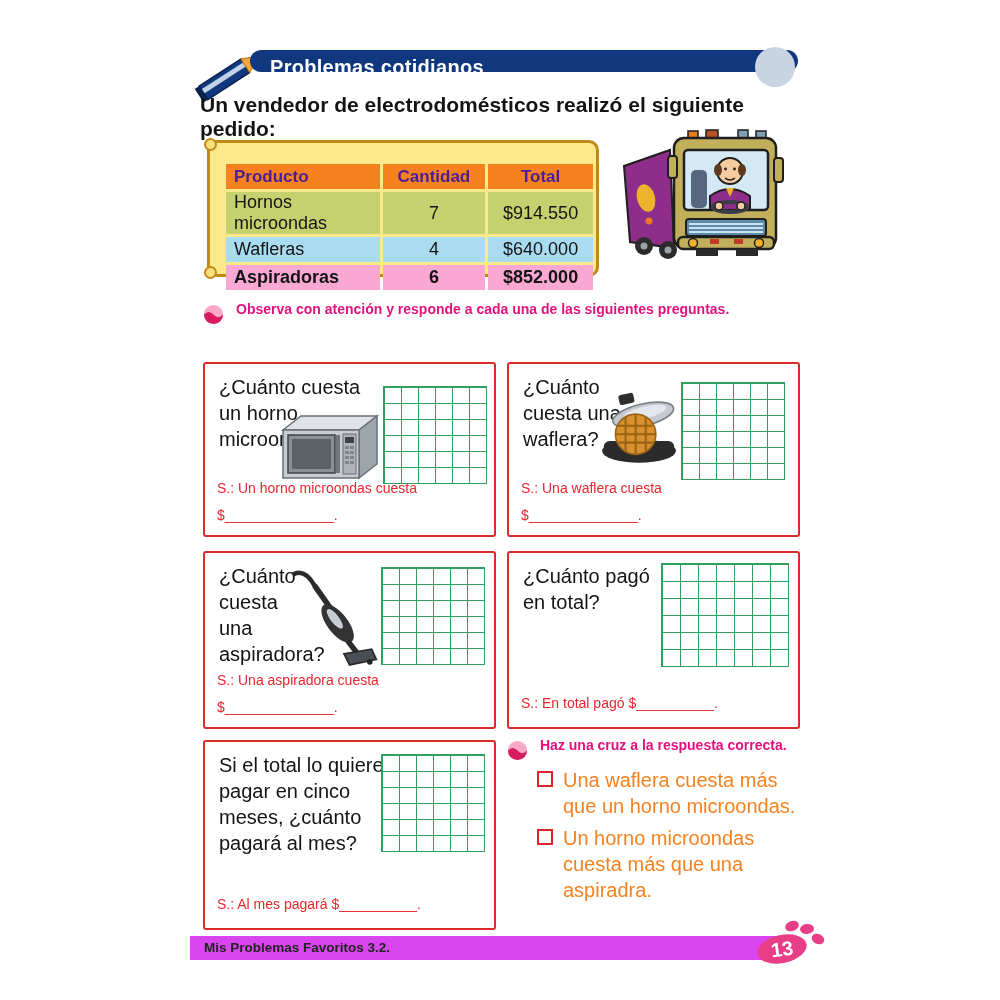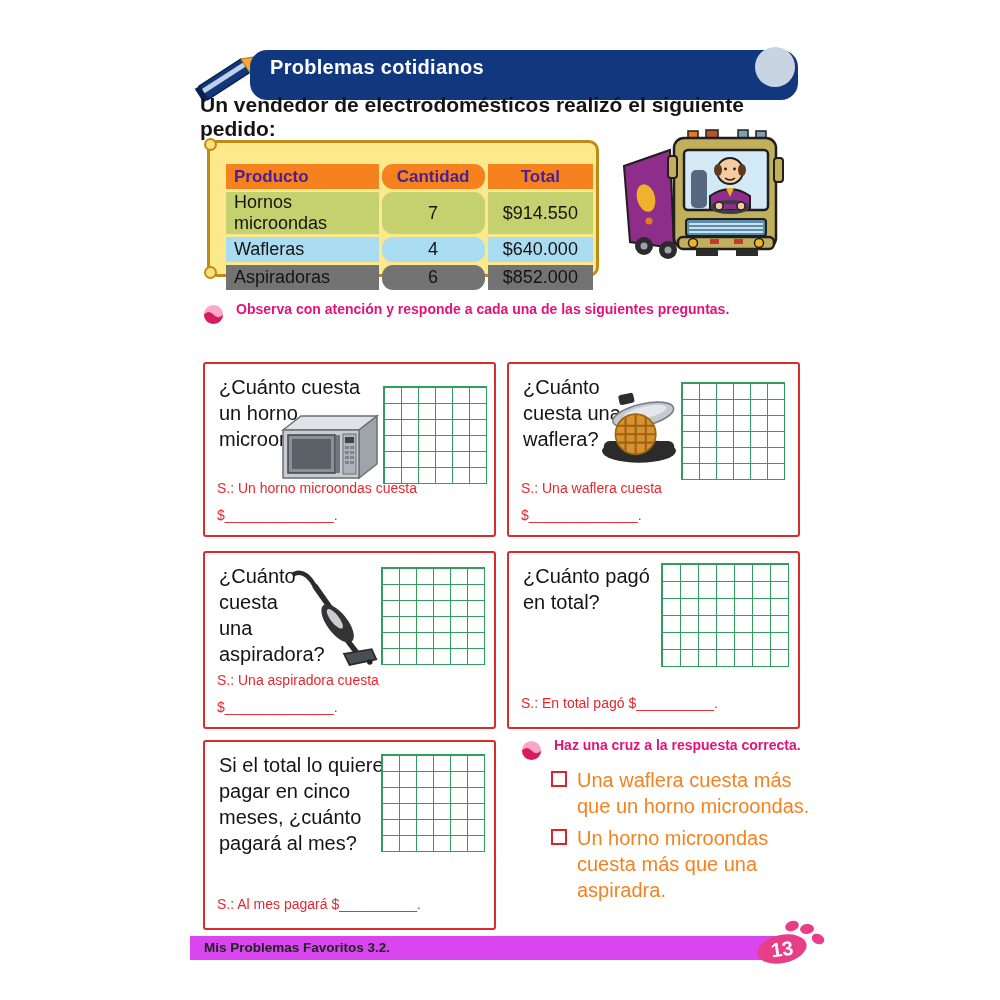--- a/index.html
+++ b/index.html
@@ -1,37 +1,37 @@
 <!DOCTYPE html>
 <html><head>
 <meta charset="utf-8">
 <style>
   html,body{margin:0;padding:0;background:#fff;}
   .page{position:relative;width:1000px;height:1000px;background:#fff;overflow:hidden;
         font-family:"Liberation Sans", sans-serif;}
   .abs{position:absolute;}
 
   
-  .banner{left:250px;top:50px;width:548px;height:50px;background:#11387E;border-radius:17px;}
+  .banner{left:250px;top:50px;width:548px;height:22px;background:#11387E;border-radius:17px;}
   .banner-title{position:absolute;left:20px;top:0;line-height:34px;color:#fff;font-size:20px;font-weight:bold;letter-spacing:.3px;}
   .banner-circle{position:absolute;right:3px;top:-3px;width:40px;height:40px;border-radius:50%;background:#C9D4E2;}
 
   .intro{left:200px;top:93px;width:605px;font-size:21px;font-weight:bold;color:#141414;}
 
   
   .scroll{left:207px;top:140px;width:392px;height:137px;background:#FBE98C;
           border:3px solid #C08A18;border-radius:10px;box-sizing:border-box;}
   .curl{position:absolute;width:13px;height:13px;background:#F7DF7A;border:2.5px solid #C08A18;border-radius:50%;box-sizing:border-box;}
   .order-table{position:absolute;left:13px;top:18px;border-collapse:separate;border-spacing:3px;}
   .order-table th{background:#F5821F;color:#4c1d95;font-size:17px;font-weight:bold;height:25px;padding:0 8px;}
   .order-table td{font-size:18px;color:#141414;height:25px;padding:0 8px;}
   .order-table th:first-child,.order-table td:first-child{width:150px;text-align:left;}
-  .order-table th:nth-child(2),.order-table td:nth-child(2){width:92px;text-align:center;border-radius:11px;}
+  .order-table th:nth-child(2),.order-table td:nth-child(2){width:92px;text-align:center;}
   .order-table th:nth-child(3),.order-table td:nth-child(3){width:94px;text-align:center;}
-  tr.r-green td{background:#C5D06F;} tr.r-blue td{background:#A9DCF0;} tr.r-cream td{background:#737373;}
+  tr.r-green td{background:#C5D06F;} tr.r-blue td{background:#A9DCF0;} tr.r-cream td{background:#f9a8d4;font-weight:bold;}
 
   
   .instr{display:flex;align-items:flex-start;}
   .instr .txt{margin-left:12px;color:#E4117C;font-size:14px;font-weight:bold;line-height:1.35;}
 
   
   .qbox{border:2px solid #DB2B2B;border-radius:3px;background:#fff;box-sizing:border-box;}
   .prompt{position:absolute;left:14px;top:10px;font-size:20px;color:#141414;line-height:1.3;}
   .wgrid{position:absolute;border:1px solid #2F9E5F;
          background-image:linear-gradient(to right,#2F9E5F 1px,transparent 1px),
@@ -225,21 +225,21 @@
     <div class="wgrid g76" style="left:152px;top:10px;"></div>
     <div class="answer" style="bottom:10px;">S.: En total pagó $__________.</div>
   </div>
 
   <div class="abs qbox" style="left:203px;top:740px;width:293px;height:190px;">
     <div class="prompt" style="width:172px;">Si el total lo quiere pagar en cinco meses, ¿cuánto pagará al mes?</div>
     <div class="wgrid g66" style="left:176px;top:12px;"></div>
     <div class="answer" style="bottom:10px;">S.: Al mes pagará $__________.</div>
   </div>
 
-  <div class="abs" style="left:521px;top:736px;width:296px;">
+  <div class="abs" style="left:507px;top:736px;width:296px;">
     <div class="instr">
       <svg width="21" height="21" viewBox="0 0 22 22" style="margin-top:4px;flex:0 0 21px;">
         <circle cx="11" cy="11" r="10" fill="#F9A8C7"></circle>
         <path d="M1,11 Q6,5.5 11,11 Q16,16.5 21,11 A10,10 0 0 1 1,11 Z" fill="#D81B60"></path>
       </svg>
       <div class="txt" style="width:252px;">Haz una cruz a la respuesta correcta.</div>
     </div>
     <div class="opts">
       <div class="opt">
         <span class="cbx"></span>

